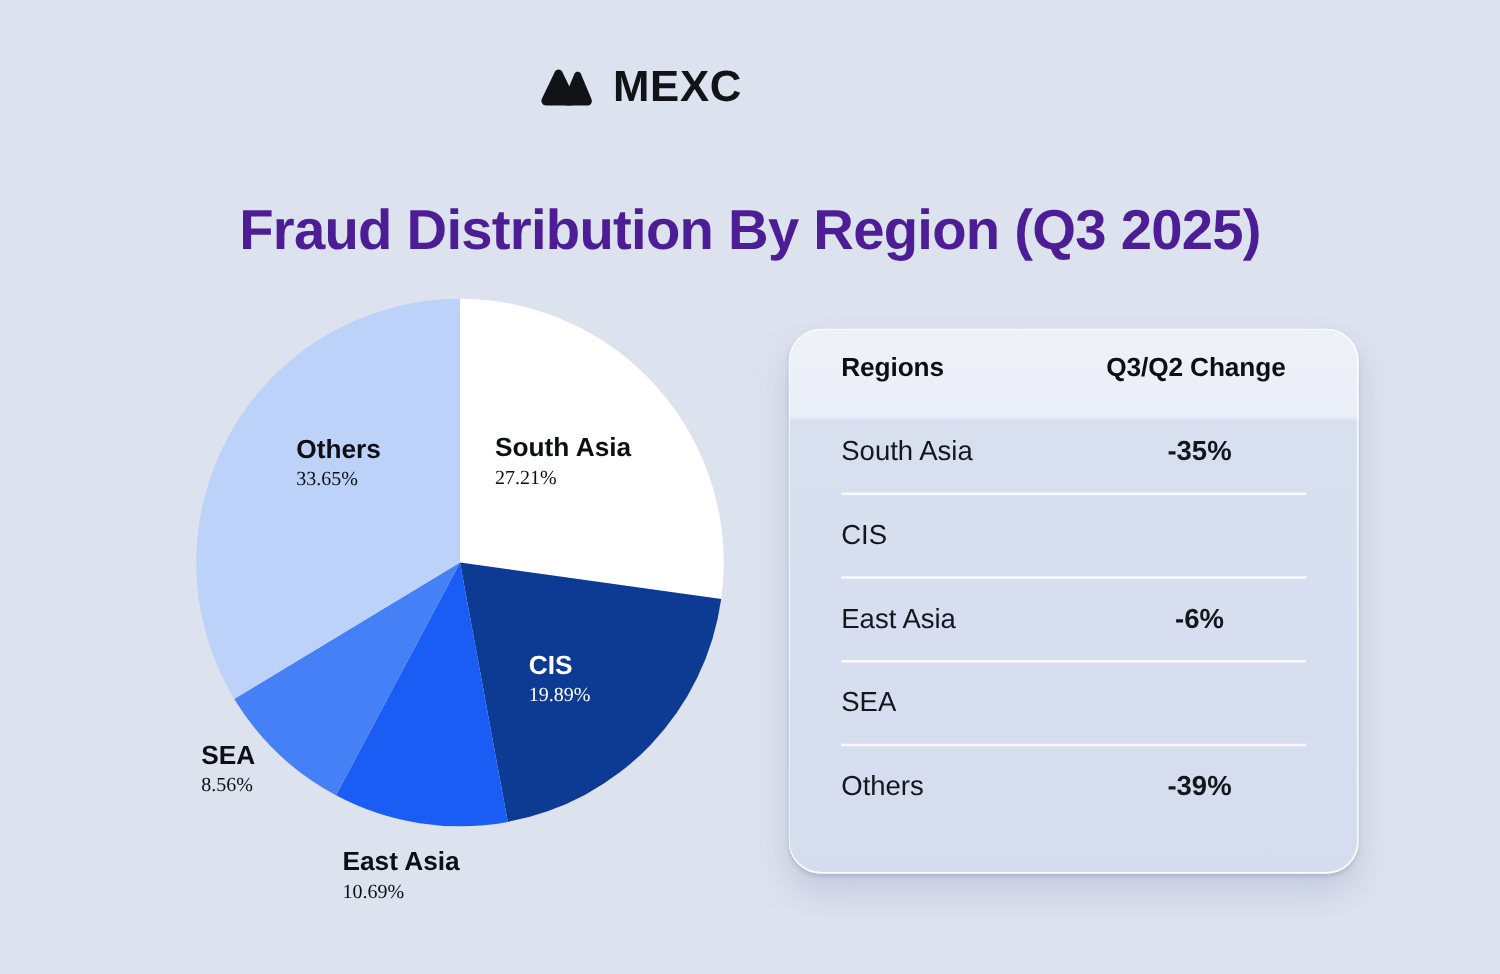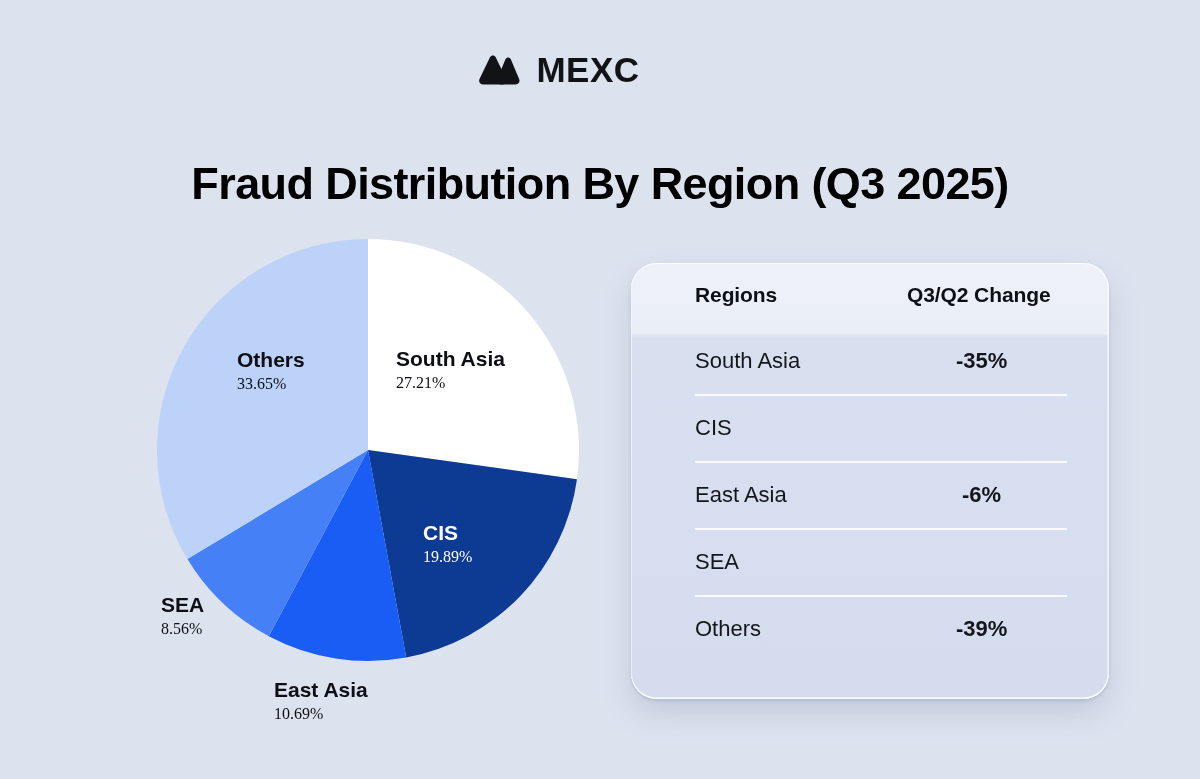--- a/index.html
+++ b/index.html
@@ -19,21 +19,20 @@
   
   .brand {
     position: absolute;
     top: 52px;
     left: 0;
     width: 1024px;
     display: flex;
     align-items: center;
     justify-content: center;
     gap: 14px;
-    padding-left: 46px;
   }
   .brand-mark {
     width: 46px;
     height: 30px;
     display: block;
   }
   .brand-name {
     font-size: 35px;
     font-weight: 700;
     letter-spacing: 0.5px;
@@ -44,21 +43,21 @@
   
   .page-title {
     position: absolute;
     top: 128px;
     left: 0;
     width: 1200px;
     text-align: center;
     font-size: 45px;
     font-weight: 700;
     letter-spacing: -0.6px;
-    color: #000000;
+    color: #4c1d95;
     line-height: 1.15;
   }
 
   
   .chart-area {
     position: absolute;
     left: 96px;
     top: 212px;
     width: 560px;
     height: 540px;
@@ -109,21 +108,20 @@
     border-radius: 26px;
     background: linear-gradient(180deg, #eef1f8 0%, #eaeef7 16%, #d8e0f0 17%, #d4dcee 100%);
     box-shadow:
       0 2px 3px rgba(130, 142, 170, 0.30),
       0 14px 28px rgba(120, 134, 165, 0.26),
       inset 0 -1.5px 0 rgba(255, 255, 255, 0.95),
       inset -1.5px 0 0 rgba(255, 255, 255, 0.75),
       inset 1px 0 0 rgba(255, 255, 255, 0.55),
       inset 0 1px 0 rgba(255, 255, 255, 0.85);
     overflow: hidden;
-    padding-left: 22px;
   }
   .table-head {
     height: 64px;
     display: flex;
     align-items: center;
     padding: 0 0 0 42px;
   }
   .th {
     font-size: 21px;
     font-weight: 700;

